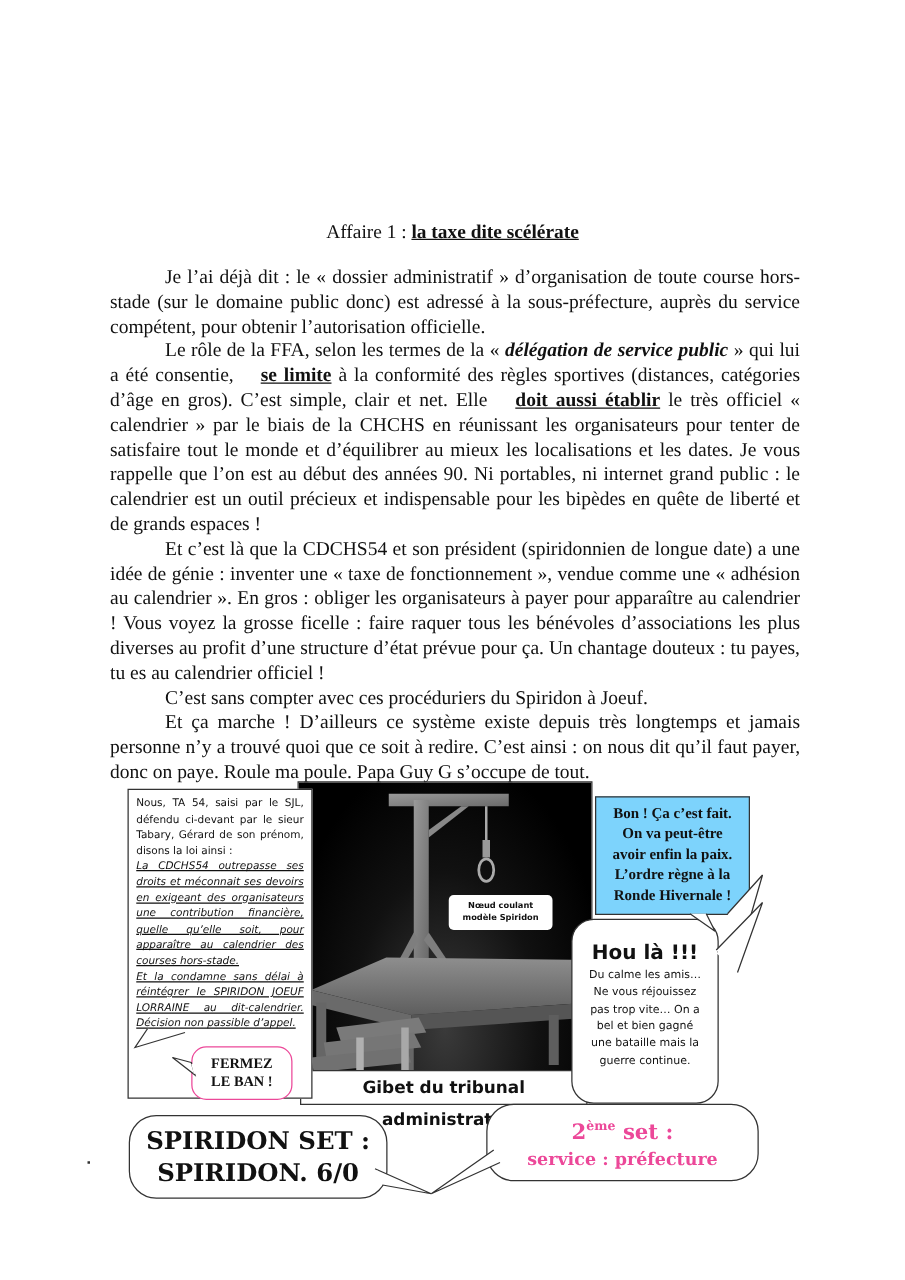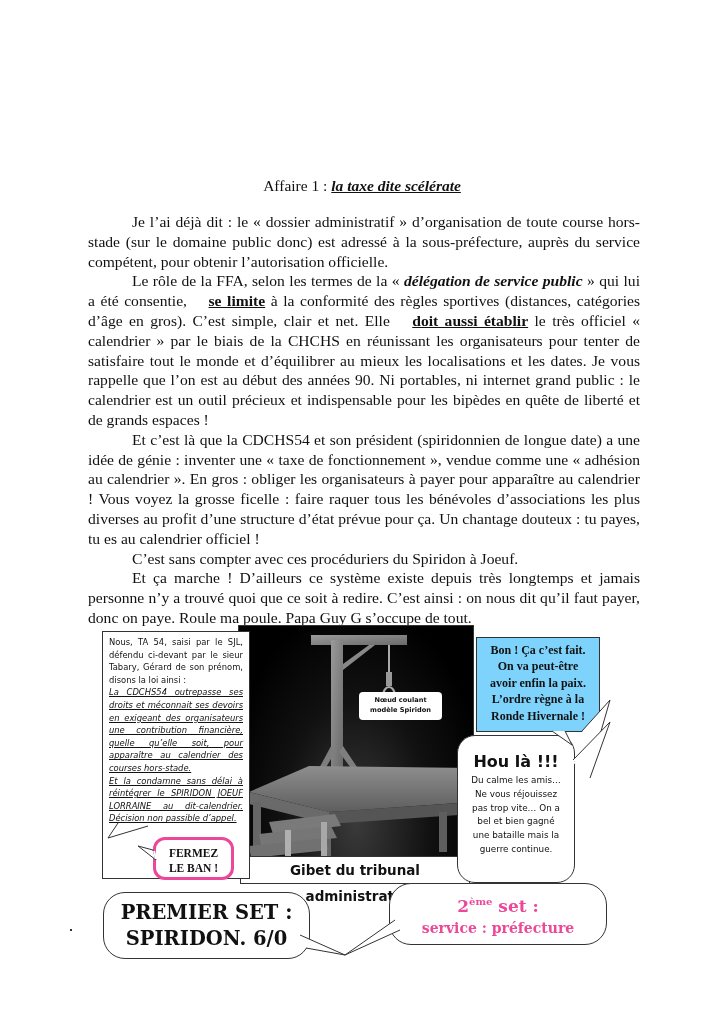--- a/index.html
+++ b/index.html
@@ -3,21 +3,21 @@
 <meta charset="utf-8">
 <style>
   html, body { margin: 0; padding: 0; background: #ffffff; }
   body { width: 724px; height: 1024px; position: relative; overflow: hidden; }
   .page { position: absolute; left: 0; top: 0; width: 724px; height: 1024px; background: #fff; }
 
   .title {
     position: absolute; top: 177px; left: 0; width: 724px; text-align: center;
     font-family: "Liberation Serif", serif; font-size: 15.5px; color: #111;
   }
-  .title .emph { font-weight: bold; font-style: italic; text-decoration: underline; text-align: center; }
+  .title .emph { font-weight: bold; text-decoration: underline; text-align: center; }
 
   .body-text {
     position: absolute; left: 88px; top: 212px; width: 552px;
     font-family: "Liberation Serif", serif; font-size: 15.6px; line-height: 19.8px;
     color: #111; text-align: justify;
   }
   .body-text p { margin: 0; text-indent: 44px; }
   .bu { font-weight: bold; text-decoration: underline; margin-left: 16px; }
   .bi { font-weight: bold; font-style: italic; }
 
@@ -37,21 +37,21 @@
   }
 
   .decree {
     position: absolute; left: 102px; top: 631px; width: 148px; height: 248px;
     background: #fff; border: 1px solid #333; padding: 4px 6px; box-sizing: border-box;
     font-family: "DejaVu Sans", sans-serif; font-size: 8.4px; line-height: 12.6px; color: #111; text-align: justify;
   }
   .decree .it { font-style: italic; text-decoration: underline; }
 
   .nœud {
-    position: absolute; left: 359px; top: 692px; width: 83px; height: 28px;
+    position: absolute; left: 359px; top: 716px; width: 83px; height: 28px;
     background: #fff; border-radius: 4px; text-align: center;
     font-family: "DejaVu Sans", sans-serif; font-weight: bold; font-size: 6.6px; line-height: 9.6px; color: #111;
     padding-top: 4px; box-sizing: border-box;
   }
 
   .bon {
     position: absolute; left: 476px; top: 637px; width: 124px; height: 95px;
     background: #7dd3fc; border: 1px solid #333; text-align: center; box-sizing: border-box;
     font-family: "Liberation Serif", serif; font-weight: bold; font-size: 12px; line-height: 16.4px; color: #111;
     padding-top: 4px;
@@ -60,21 +60,21 @@
   .houla {
     position: absolute; left: 457px; top: 735px; width: 118px; height: 148px;
     background: #fff; border: 1px solid #333; border-radius: 18px; text-align: center; box-sizing: border-box;
     font-family: "DejaVu Sans", sans-serif; color: #111; padding-top: 16px;
   }
   .houla .head { font-weight: bold; font-size: 16px; line-height: 20px; margin-bottom: 2px; }
   .houla .txt { font-size: 8.8px; line-height: 13.8px; }
 
   .fermez {
     position: absolute; left: 153px; top: 837px; width: 81px; height: 43px;
-    background: #fff; border: 3px solid #ec4899; border-radius: 12px; text-align: center; box-sizing: border-box;
+    background: #fff; border: 1px solid #ec4899; border-radius: 12px; text-align: center; box-sizing: border-box;
     font-family: "Liberation Serif", serif; font-weight: bold; font-size: 11.5px; line-height: 15px; color: #111;
     padding-top: 6px;
   }
 
   .premier {
     position: absolute; left: 103px; top: 892px; width: 207px; height: 67px;
     background: #fff; border: 1px solid #333; border-radius: 22px; text-align: center; box-sizing: border-box;
     font-family: "DejaVu Serif", serif; font-weight: bold; font-size: 19.5px; line-height: 26px; color: #111;
     padding-top: 7px;
   }
@@ -186,21 +186,21 @@
         <div>guerre continue.</div>
       </div>
     </div>
 
     <div class="fermez">
       <div>FERMEZ</div>
       <div>LE BAN !</div>
     </div>
 
     <div class="premier">
-      <div>PREMIER SET :</div>
+      <div>SPIRIDON SET :</div>
       <div>SPIRIDON. 6/0</div>
     </div>
 
     <div class="second">
       <div class="l1"><span>2</span><sup>ème</sup><span> set :</span></div>
       <div class="l2">service : préfecture</div>
     </div>
 
     <svg class="overlay-svg" width="724" height="1024">
 

